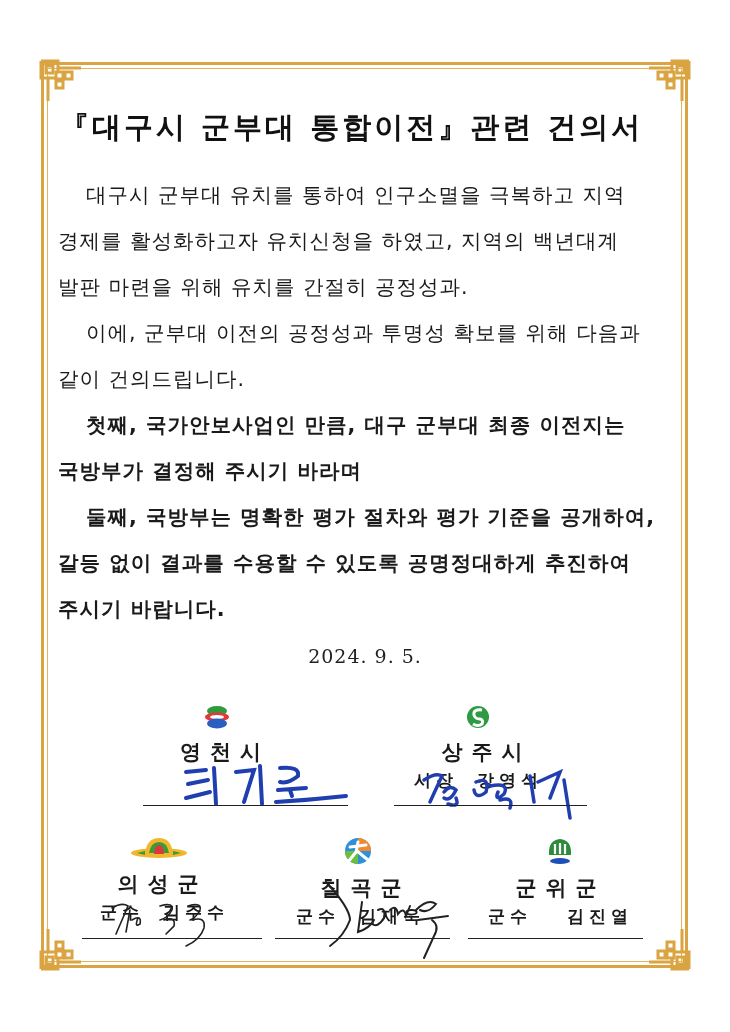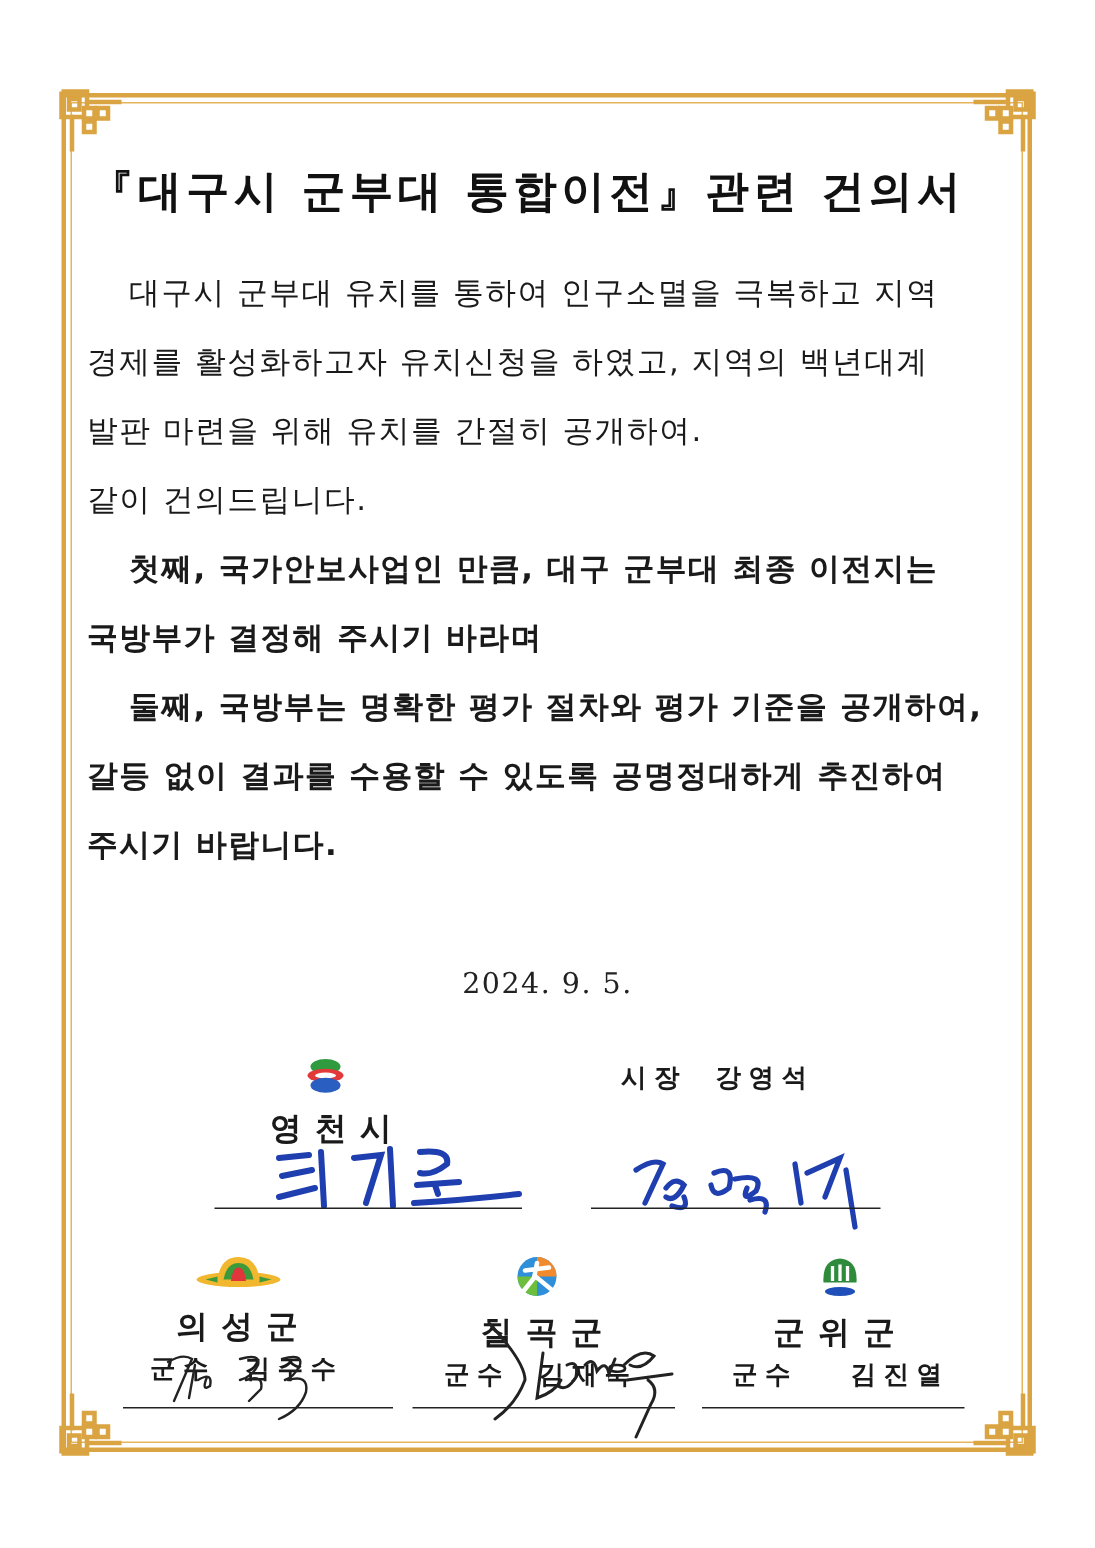--- a/index.html
+++ b/index.html
@@ -114,23 +114,24 @@
   </g>
     </svg>
 </div>
 
 <div class="title">『대구시 군부대 통합이전』관련 건의서</div>
 
 <div class="body">
   <div class="para">
     <div class="indent">대구시 군부대 유치를 통하여 인구소멸을 극복하고 지역</div>
     <div>경제를 활성화하고자 유치신청을 하였고, 지역의 백년대계</div>
-    <div>발판 마련을 위해 유치를 간절히 공개하여.</div>
+    <div>발판 마련을 위해 유치를 간절히 공정성과.</div>
   </div>
   <div class="para">
+    <div class="indent">이에, 군부대 이전의 공정성과 투명성 확보를 위해 다음과</div>
     <div>같이 건의드립니다.</div>
   </div>
   <div class="para bold">
     <div class="indent">첫째, 국가안보사업인 만큼, 대구 군부대 최종 이전지는</div>
     <div>국방부가 결정해 주시기 바라며</div>
   </div>
   <div class="para bold">
     <div class="indent">둘째, 국방부는 명확한 평가 절차와 평가 기준을 공개하여,</div>
     <div>갈등 없이 결과를 수용할 수 있도록 공명정대하게 추진하여</div>
     <div>주시기 바랍니다.</div>
@@ -157,20 +158,29 @@
       <g fill="none" stroke="#1f3fb0" stroke-width="4" stroke-linecap="round">
     <path d="M6 10 L26 8 M8 22 L28 18 M6 36 L30 30 M34 6 L36 42"></path>
     <path d="M56 10 L74 8 L64 40 M80 4 L82 42"></path>
     <path d="M100 6 Q120 4 118 14 Q108 22 100 20 M98 28 L126 26 M110 28 L112 34 M96 40 Q130 38 166 34"></path>
   </g>
     </svg>
 </div>
 <div class="sig-line" style="left:143px; top:805px; width:205px;"></div>
 
 <div class="sig-block" style="left:414px; top:704px;">
+  <div class="org">
+    <span class="logo">
+      <svg viewBox="0 0 30 26">
+        <circle cx="15" cy="13" r="11" fill="#2e9a44"></circle>
+        <path d="M19 6 Q10 5 11 11 Q12 15 17 15 Q21 16 19 20 Q15 23 10 20" fill="none" stroke="#ffffff" stroke-width="3"></path>
+      </svg>
+    </span>
+    <span style="margin-left:16px;">상주시</span>
+  </div>
   <div class="person" style="margin-left:0px;">
     <span>시장</span>
     <span style="margin-left:8px;">강영석</span>
   </div>
 </div>
 <div class="signature" style="left:420px; top:762px; width:170px; height:58px;">
   <svg viewBox="0 0 170 58">
       <g fill="none" stroke="#1f3fb0" stroke-width="3.5" stroke-linecap="round">
     <path d="M4 18 Q16 10 22 14 L10 40 M24 30 Q30 22 36 28 Q30 40 24 36 M28 42 Q40 46 36 36"></path>
     <path d="M56 20 Q70 14 66 30 Q56 38 54 28 M70 24 Q90 20 84 32 Q74 40 78 30 M80 38 Q94 34 90 46"></path>

